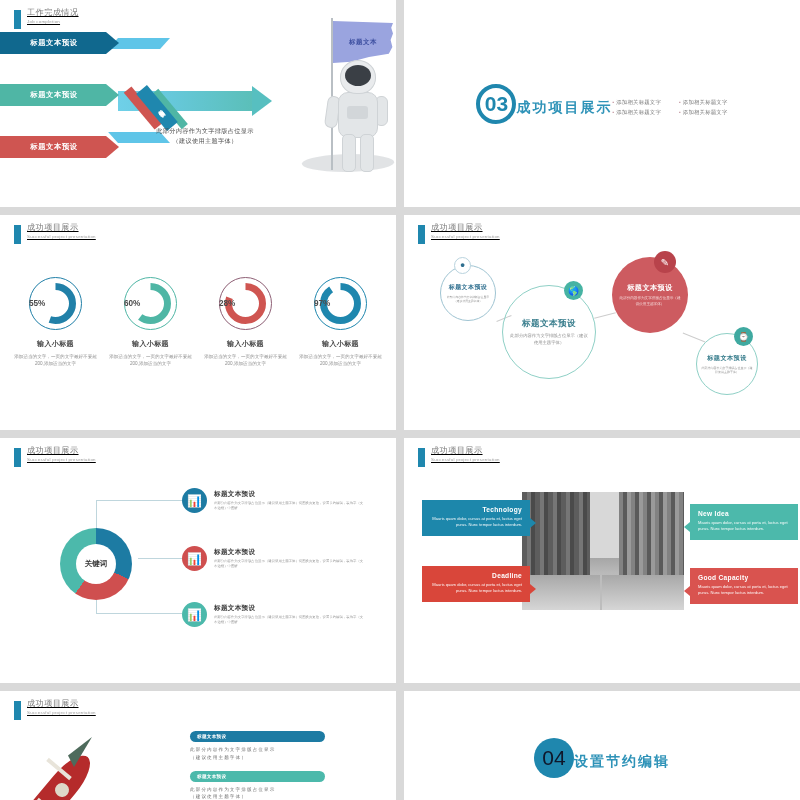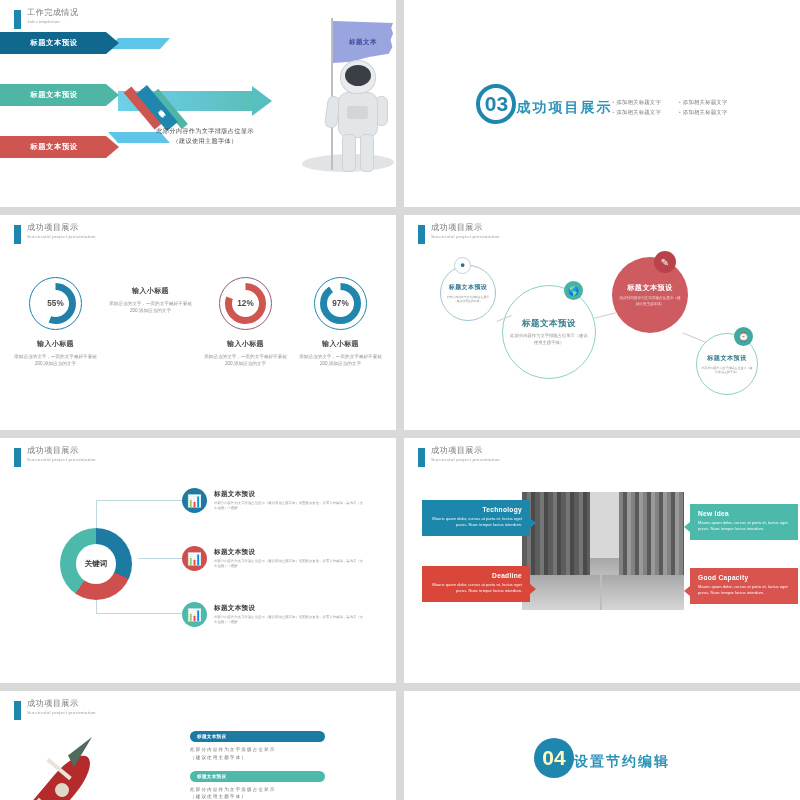--- a/index.html
+++ b/index.html
@@ -19,21 +19,21 @@
   }
   .slide {
     background: #ffffff;
     position: relative;
     overflow: hidden;
   }
 
   
   .shead { position: absolute; left: 14px; top: 9px; display: flex; align-items: flex-start; gap: 6px; }
   .shead .bar { width: 7px; height: 19px; background: #1f87ae; flex: 0 0 auto; margin-top: 1px;}
-  .shead .txts { line-height: 1.05; }
+  .shead .txts { line-height: 1.05; text-decoration: underline; }
   .shead .cn { font-size: 8.2px; color: #7b7b7b; letter-spacing: .4px; }
   .shead .en { font-size: 4.4px; color: #9a9a9a; letter-spacing: .25px; margin-top: 2px; }
 
   
   .s1 { }
   .s1 .arrows { position: absolute; left: 0; top: 24px; width: 290px; height: 140px; }
   .arrow-row { position: absolute; height: 22px; display: flex; align-items: center; }
   .arrow-body { height: 22px; display:flex; align-items:center; justify-content:center;
                 color: #fff; font-size: 7.3px; letter-spacing: .6px; font-weight: bold;
                 padding: 0 8px 0 10px; }
@@ -83,31 +83,31 @@
   .astro .legL   { position:absolute; left: 52px; top: 120px; width: 14px; height: 38px; background:#e3e6e8; border-radius: 5px; border:1px solid #cfd3d6;}
   .astro .legR   { position:absolute; left: 70px; top: 120px; width: 14px; height: 38px; background:#e3e6e8; border-radius: 5px; border:1px solid #cfd3d6;}
   .astro .armL   { position:absolute; left: 36px; top: 82px; width: 13px; height: 32px; background:#e3e6e8; border-radius: 6px; border:1px solid #cfd3d6; transform: rotate(8deg);}
   .astro .armR   { position:absolute; left: 85px; top: 82px; width: 13px; height: 30px; background:#e3e6e8; border-radius: 6px; border:1px solid #cfd3d6;}
 
   
   .cover { display:flex; flex-direction:row; align-items:center; justify-content:center; height:100%; }
   .cover .num-outline { width: 40px; height: 40px; border-radius:50%; border: 4px solid #1f87ae;
         display:flex; align-items:center; justify-content:center; color:#1f87ae; font-size:21px; font-weight:bold; }
   .cover .num-filled { width: 40px; height: 40px; border-radius:50%; background:#1f87ae;
-        display:flex; align-items:center; justify-content:center; color:#fef9c3; font-size:21px; font-weight:bold; }
+        display:flex; align-items:center; justify-content:center; color:#0f172a; font-size:21px; font-weight:normal; }
   .cover .ctitle { margin-top: 9px; font-size: 14px; color:#2f93b8; letter-spacing: 2px; font-weight: bold;}
   .cover .bullets { margin-top: 8px; display:grid; grid-template-columns: auto auto; gap: 3px 18px; }
   .cover .bullets div { font-size: 5.4px; color:#7a7a7a; letter-spacing:.2px; }
   .cover .bullets div::before { content:"▪ "; color:#c9a0a8; }
 
   
   .s3 .ring-row { position:absolute; left: 8px; top: 62px; width: 380px; display:flex; justify-content: space-around; }
   .ring-item { width: 88px; text-align:center; }
   .ring { width: 53px; height: 53px; margin: 0 auto; border-radius:50%; position:relative;
-          display:flex; align-items:center; justify-content:center; }
+          display:flex; align-items:center; }
   .ring .outline { position:absolute; inset:0; border-radius:50%; border-width:1.3px; border-style:solid; }
   .ring .pct { position:relative; font-size:8.2px; color:#4b4b4b; font-weight:bold; z-index:3; }
   .ring-item .rtitle { margin-top: 9px; font-size: 7px; color:#444; font-weight:bold; letter-spacing:.4px;}
   .ring-item .rdesc { margin-top: 4px; font-size: 4.6px; color:#8d8d8d; line-height:1.55; padding: 0 2px;}
 
   
   .s4 .node { position:absolute; border-radius:50%; display:flex; flex-direction:column;
               align-items:center; justify-content:center; text-align:center; }
   .s4 .ttl { font-weight:bold; letter-spacing:.4px; }
   .s4 .dsc { color:#8d8d8d; line-height:1.5; margin-top:3px; }
@@ -284,31 +284,38 @@
           <svg width="53" height="53" viewBox="0 0 53 53" style="position:absolute;inset:0">
             <circle cx="26.5" cy="26.5" r="17" fill="none" stroke="#2180a8" stroke-width="7" stroke-dasharray="58.8 48.1" transform="rotate(-90 26.5 26.5)"></circle>
           </svg>
           <span class="pct">55%</span>
         </div>
         <div class="rtitle">输入小标题</div>
         <div class="rdesc">添加适当的文字，一页的文字最好不要超200,添加适当的文字</div>
       </div>
 
       <div class="ring-item">
+        <div class="ring">
+          <div class="outline" style="border-color:#4fb6a5"></div>
+          <svg width="53" height="53" viewBox="0 0 53 53" style="position:absolute;inset:0">
+            <circle cx="26.5" cy="26.5" r="17" fill="none" stroke="#4fb6a5" stroke-width="7" stroke-dasharray="64.1 42.8" transform="rotate(-90 26.5 26.5)"></circle>
+          </svg>
+          <span class="pct">60%</span>
+        </div>
         <div class="rtitle">输入小标题</div>
         <div class="rdesc">添加适当的文字，一页的文字最好不要超200,添加适当的文字</div>
       </div>
 
       <div class="ring-item">
         <div class="ring">
           <div class="outline" style="border-color:#8e5f75"></div>
           <svg width="53" height="53" viewBox="0 0 53 53" style="position:absolute;inset:0">
             <circle cx="26.5" cy="26.5" r="17" fill="none" stroke="#cf5551" stroke-width="7" stroke-dasharray="85.5 21.4" transform="rotate(-90 26.5 26.5)"></circle>
           </svg>
-          <span class="pct">12%</span>
+          <span class="pct">28%</span>
         </div>
         <div class="rtitle">输入小标题</div>
         <div class="rdesc">添加适当的文字，一页的文字最好不要超200,添加适当的文字</div>
       </div>
 
       <div class="ring-item">
         <div class="ring">
           <div class="outline" style="border-color:#1f87ae"></div>
           <svg width="53" height="53" viewBox="0 0 53 53" style="position:absolute;inset:0">
             <circle cx="26.5" cy="26.5" r="17" fill="none" stroke="#1f87ae" stroke-width="7" stroke-dasharray="96.2 10.7" transform="rotate(-90 26.5 26.5)"></circle>

